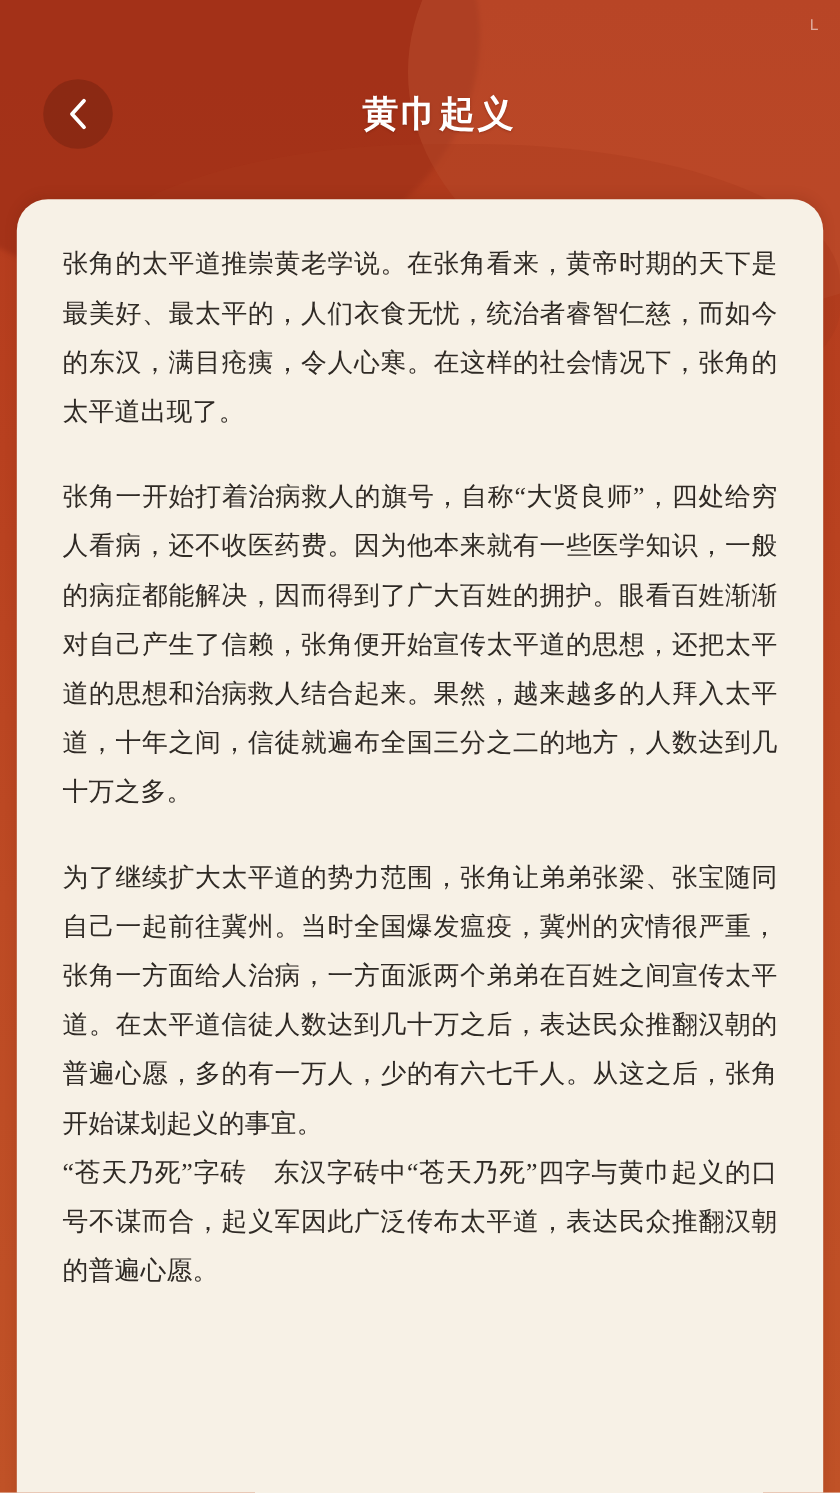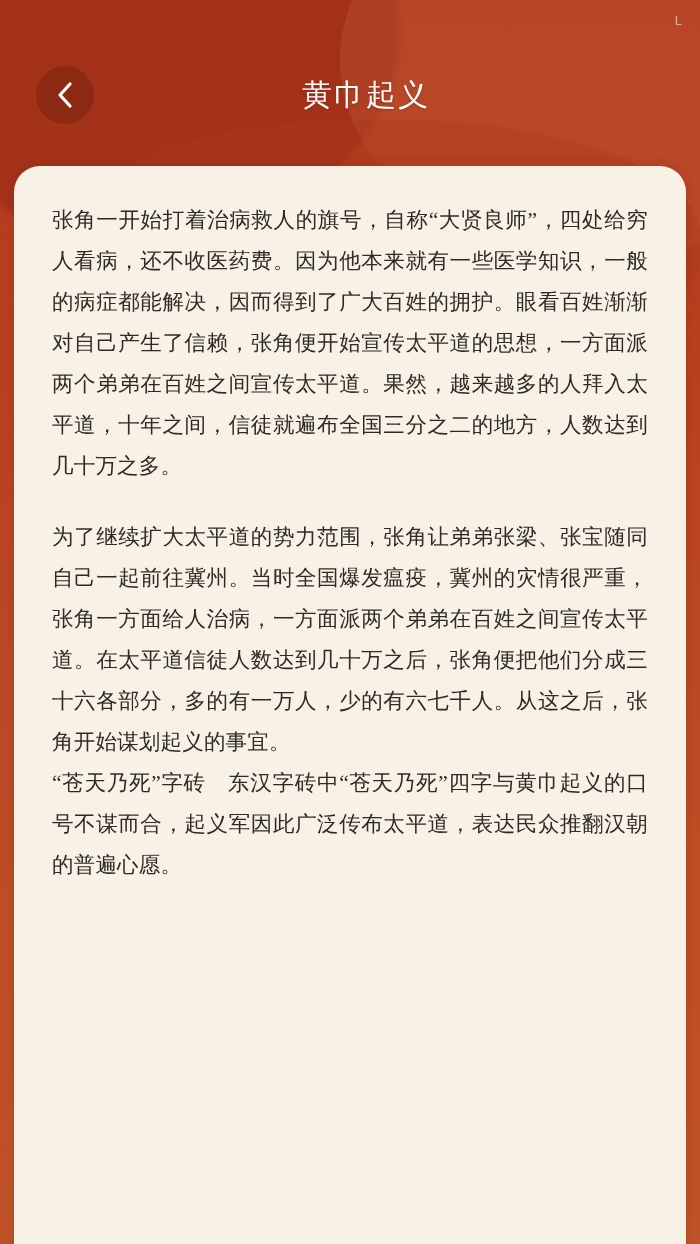--- a/index.html
+++ b/index.html
@@ -83,21 +83,21 @@
     justify-content: center;
     cursor: pointer;
     padding: 0;
   }
   .back-button svg { display: block; }
   .appbar-title {
     width: 100%;
     text-align: center;
     color: #ffffff;
     font-size: 30px;
-    font-weight: normal;
+    font-weight: bold;
     letter-spacing: 2px;
     text-shadow: 0 1px 2px rgba(90,20,8,0.35);
     padding-left: 32px;
   }
 
   .card {
     position: absolute;
     left: 14px;
     right: 14px;
     top: 166px;
@@ -145,19 +145,20 @@
           <polyline points="16,4 6,15 16,26" fill="none" stroke="#ffffff" stroke-width="3.2" stroke-linecap="round" stroke-linejoin="round"></polyline>
         </svg>
       </span>
 
     </button>
     <div class="appbar-title">黄巾起义</div>
   </div>
 
   <div class="card">
     <div class="article">
-      <p>张角一开始打着治病救人的旗号，自称“大贤良师”，四处给穷人看病，还不收医药费。因为他本来就有一些医学知识，一般的病症都能解决，因而得到了广大百姓的拥护。眼看百姓渐渐对自己产生了信赖，张角便开始宣传太平道的思想，一方面派两个弟弟在百姓之间宣传太平道。果然，越来越多的人拜入太平道，十年之间，信徒就遍布全国三分之二的地方，人数达到几十万之多。</p>
-      <p class="tight">为了继续扩大太平道的势力范围，张角让弟弟张梁、张宝随同自己一起前往冀州。当时全国爆发瘟疫，冀州的灾情很严重，张角一方面给人治病，一方面派两个弟弟在百姓之间宣传太平道。在太平道信徒人数达到几十万之后，张角便把他们分成三十六各部分，多的有一万人，少的有六七千人。从这之后，张角开始谋划起义的事宜。</p>
+      <p>张角的太平道推崇黄老学说。在张角看来，黄帝时期的天下是最美好、最太平的，人们衣食无忧，统治者睿智仁慈，而如今的东汉，满目疮痍，令人心寒。在这样的社会情况下，张角的太平道出现了。</p>
+      <p>张角一开始打着治病救人的旗号，自称“大贤良师”，四处给穷人看病，还不收医药费。因为他本来就有一些医学知识，一般的病症都能解决，因而得到了广大百姓的拥护。眼看百姓渐渐对自己产生了信赖，张角便开始宣传太平道的思想，还把太平道的思想和治病救人结合起来。果然，越来越多的人拜入太平道，十年之间，信徒就遍布全国三分之二的地方，人数达到几十万之多。</p>
+      <p class="tight">为了继续扩大太平道的势力范围，张角让弟弟张梁、张宝随同自己一起前往冀州。当时全国爆发瘟疫，冀州的灾情很严重，张角一方面给人治病，一方面派两个弟弟在百姓之间宣传太平道。在太平道信徒人数达到几十万之后，表达民众推翻汉朝的普遍心愿，多的有一万人，少的有六七千人。从这之后，张角开始谋划起义的事宜。</p>
       <p>“苍天乃死”字砖　东汉字砖中“苍天乃死”四字与黄巾起义的口号不谋而合，起义军因此广泛传布太平道，表达民众推翻汉朝的普遍心愿。</p>
 
     </div>
   </div>
 </div>
 
 </body></html>

